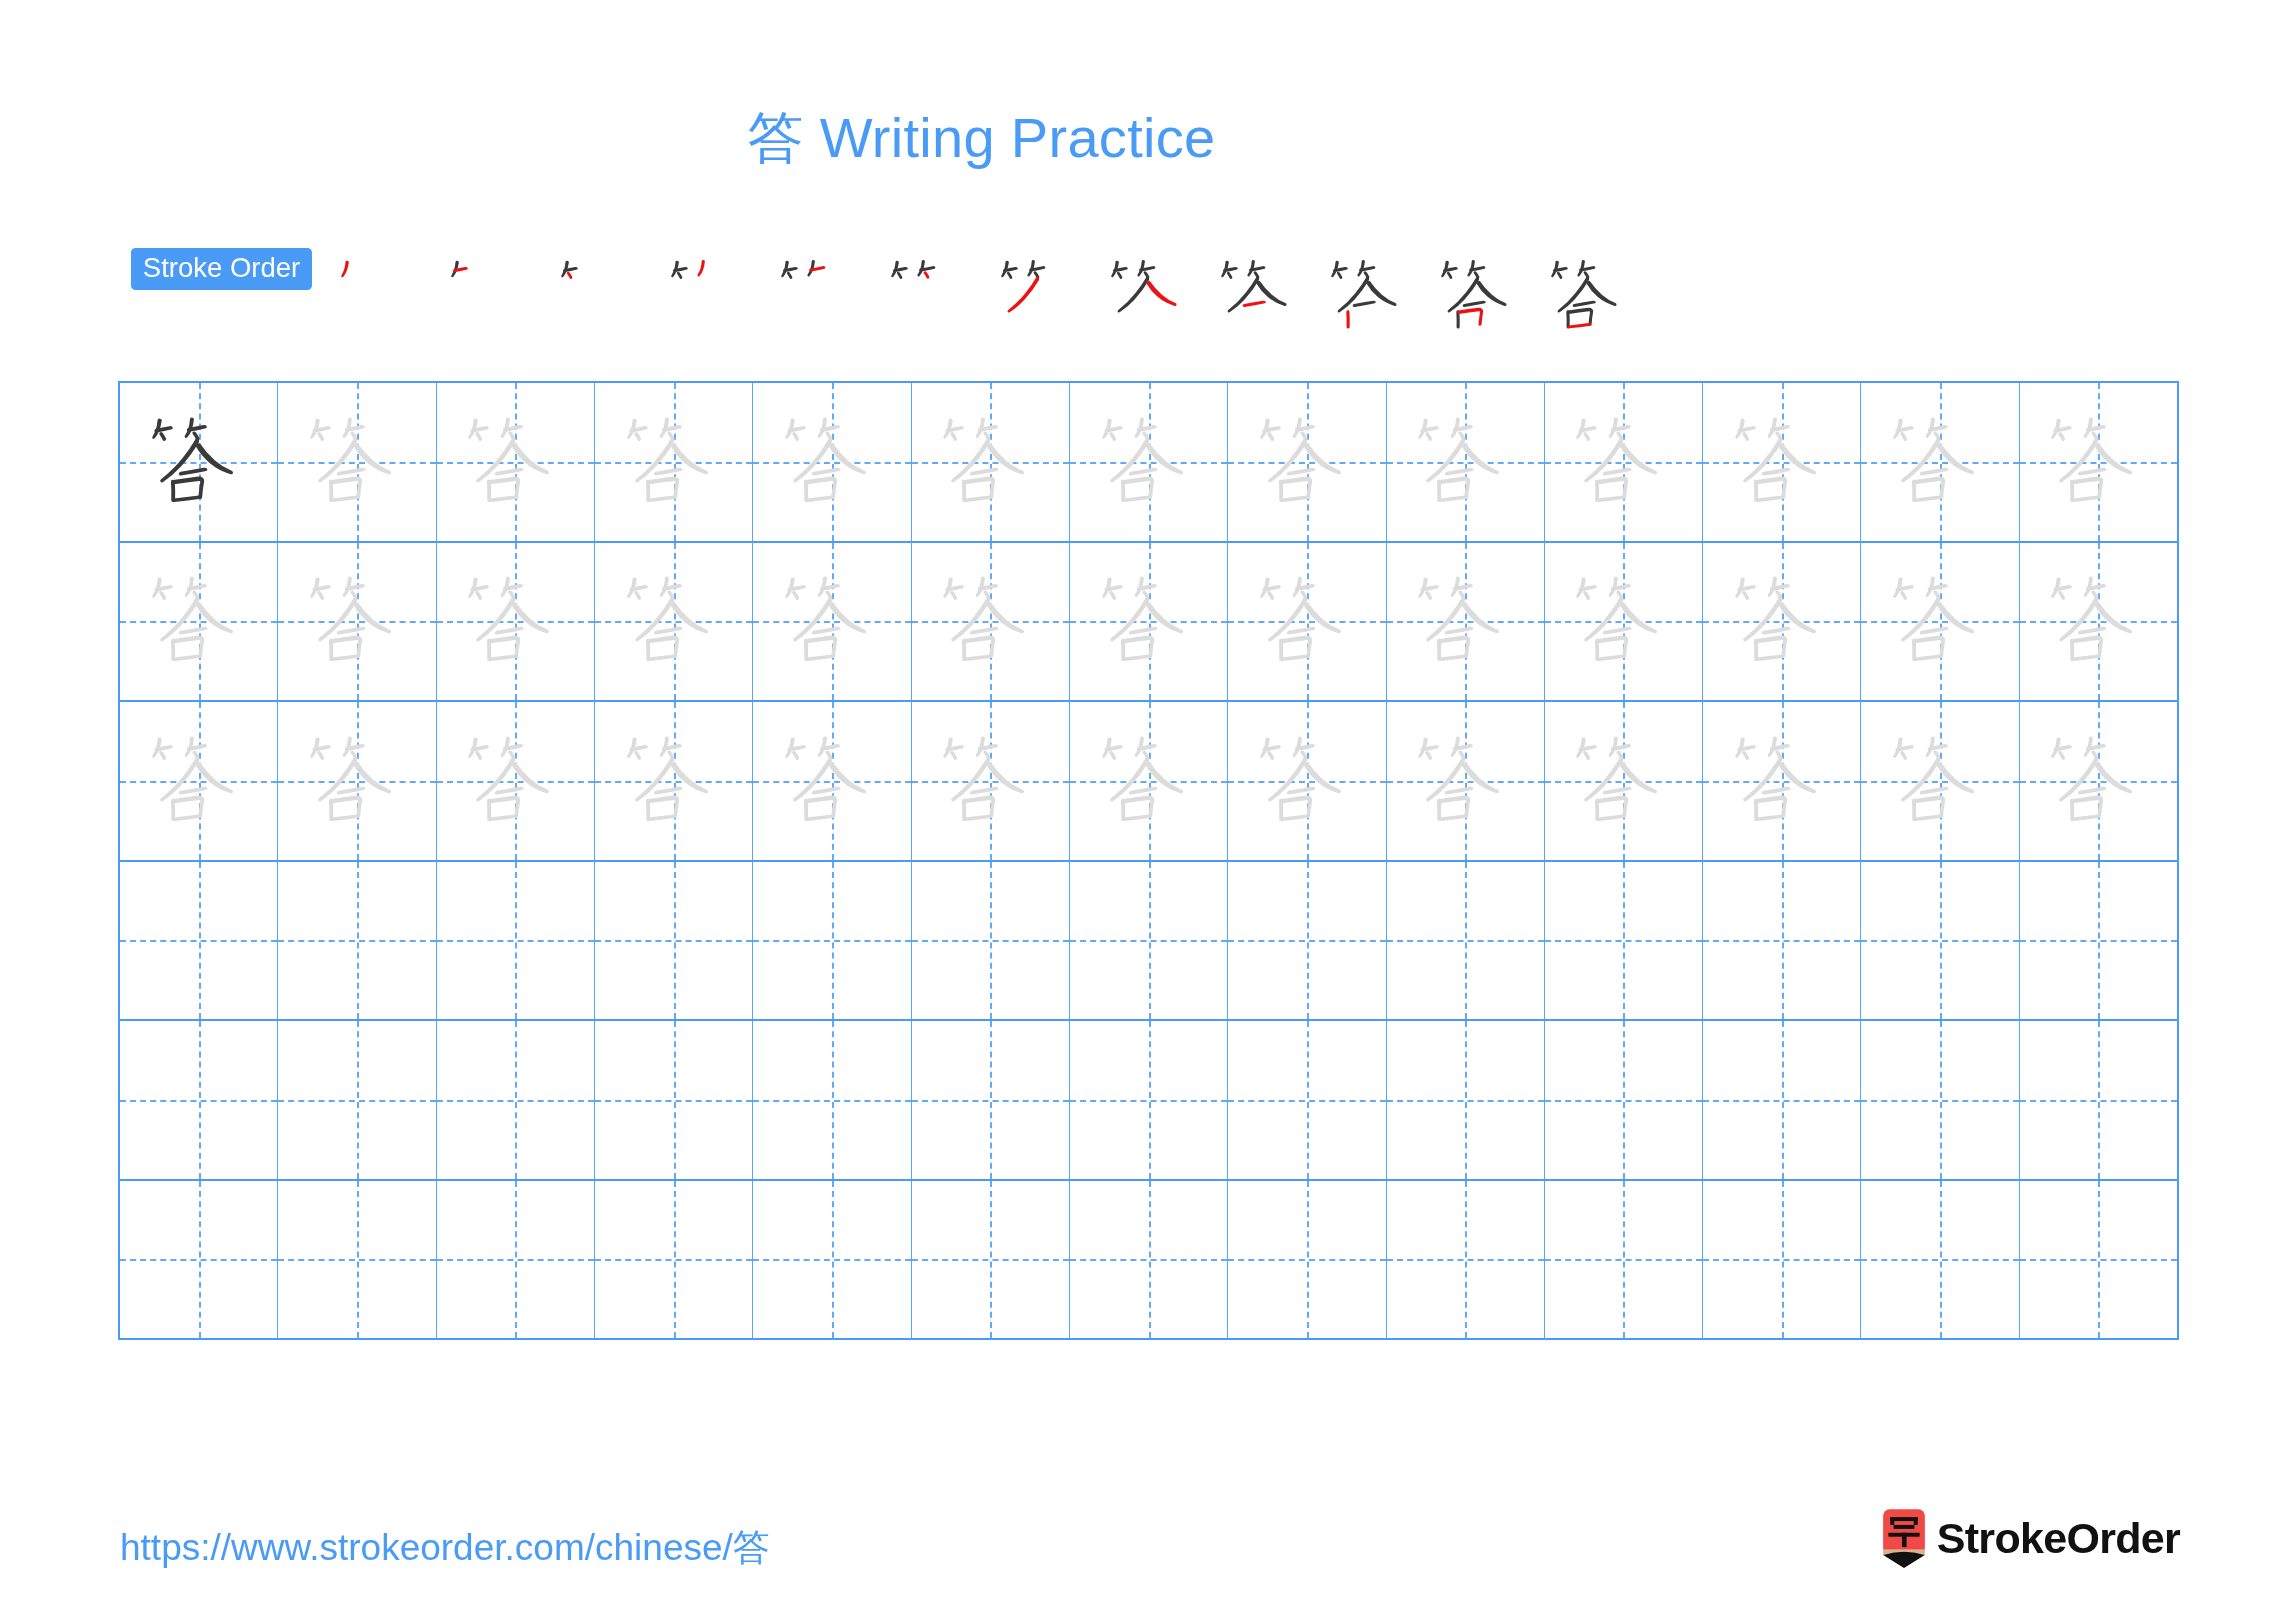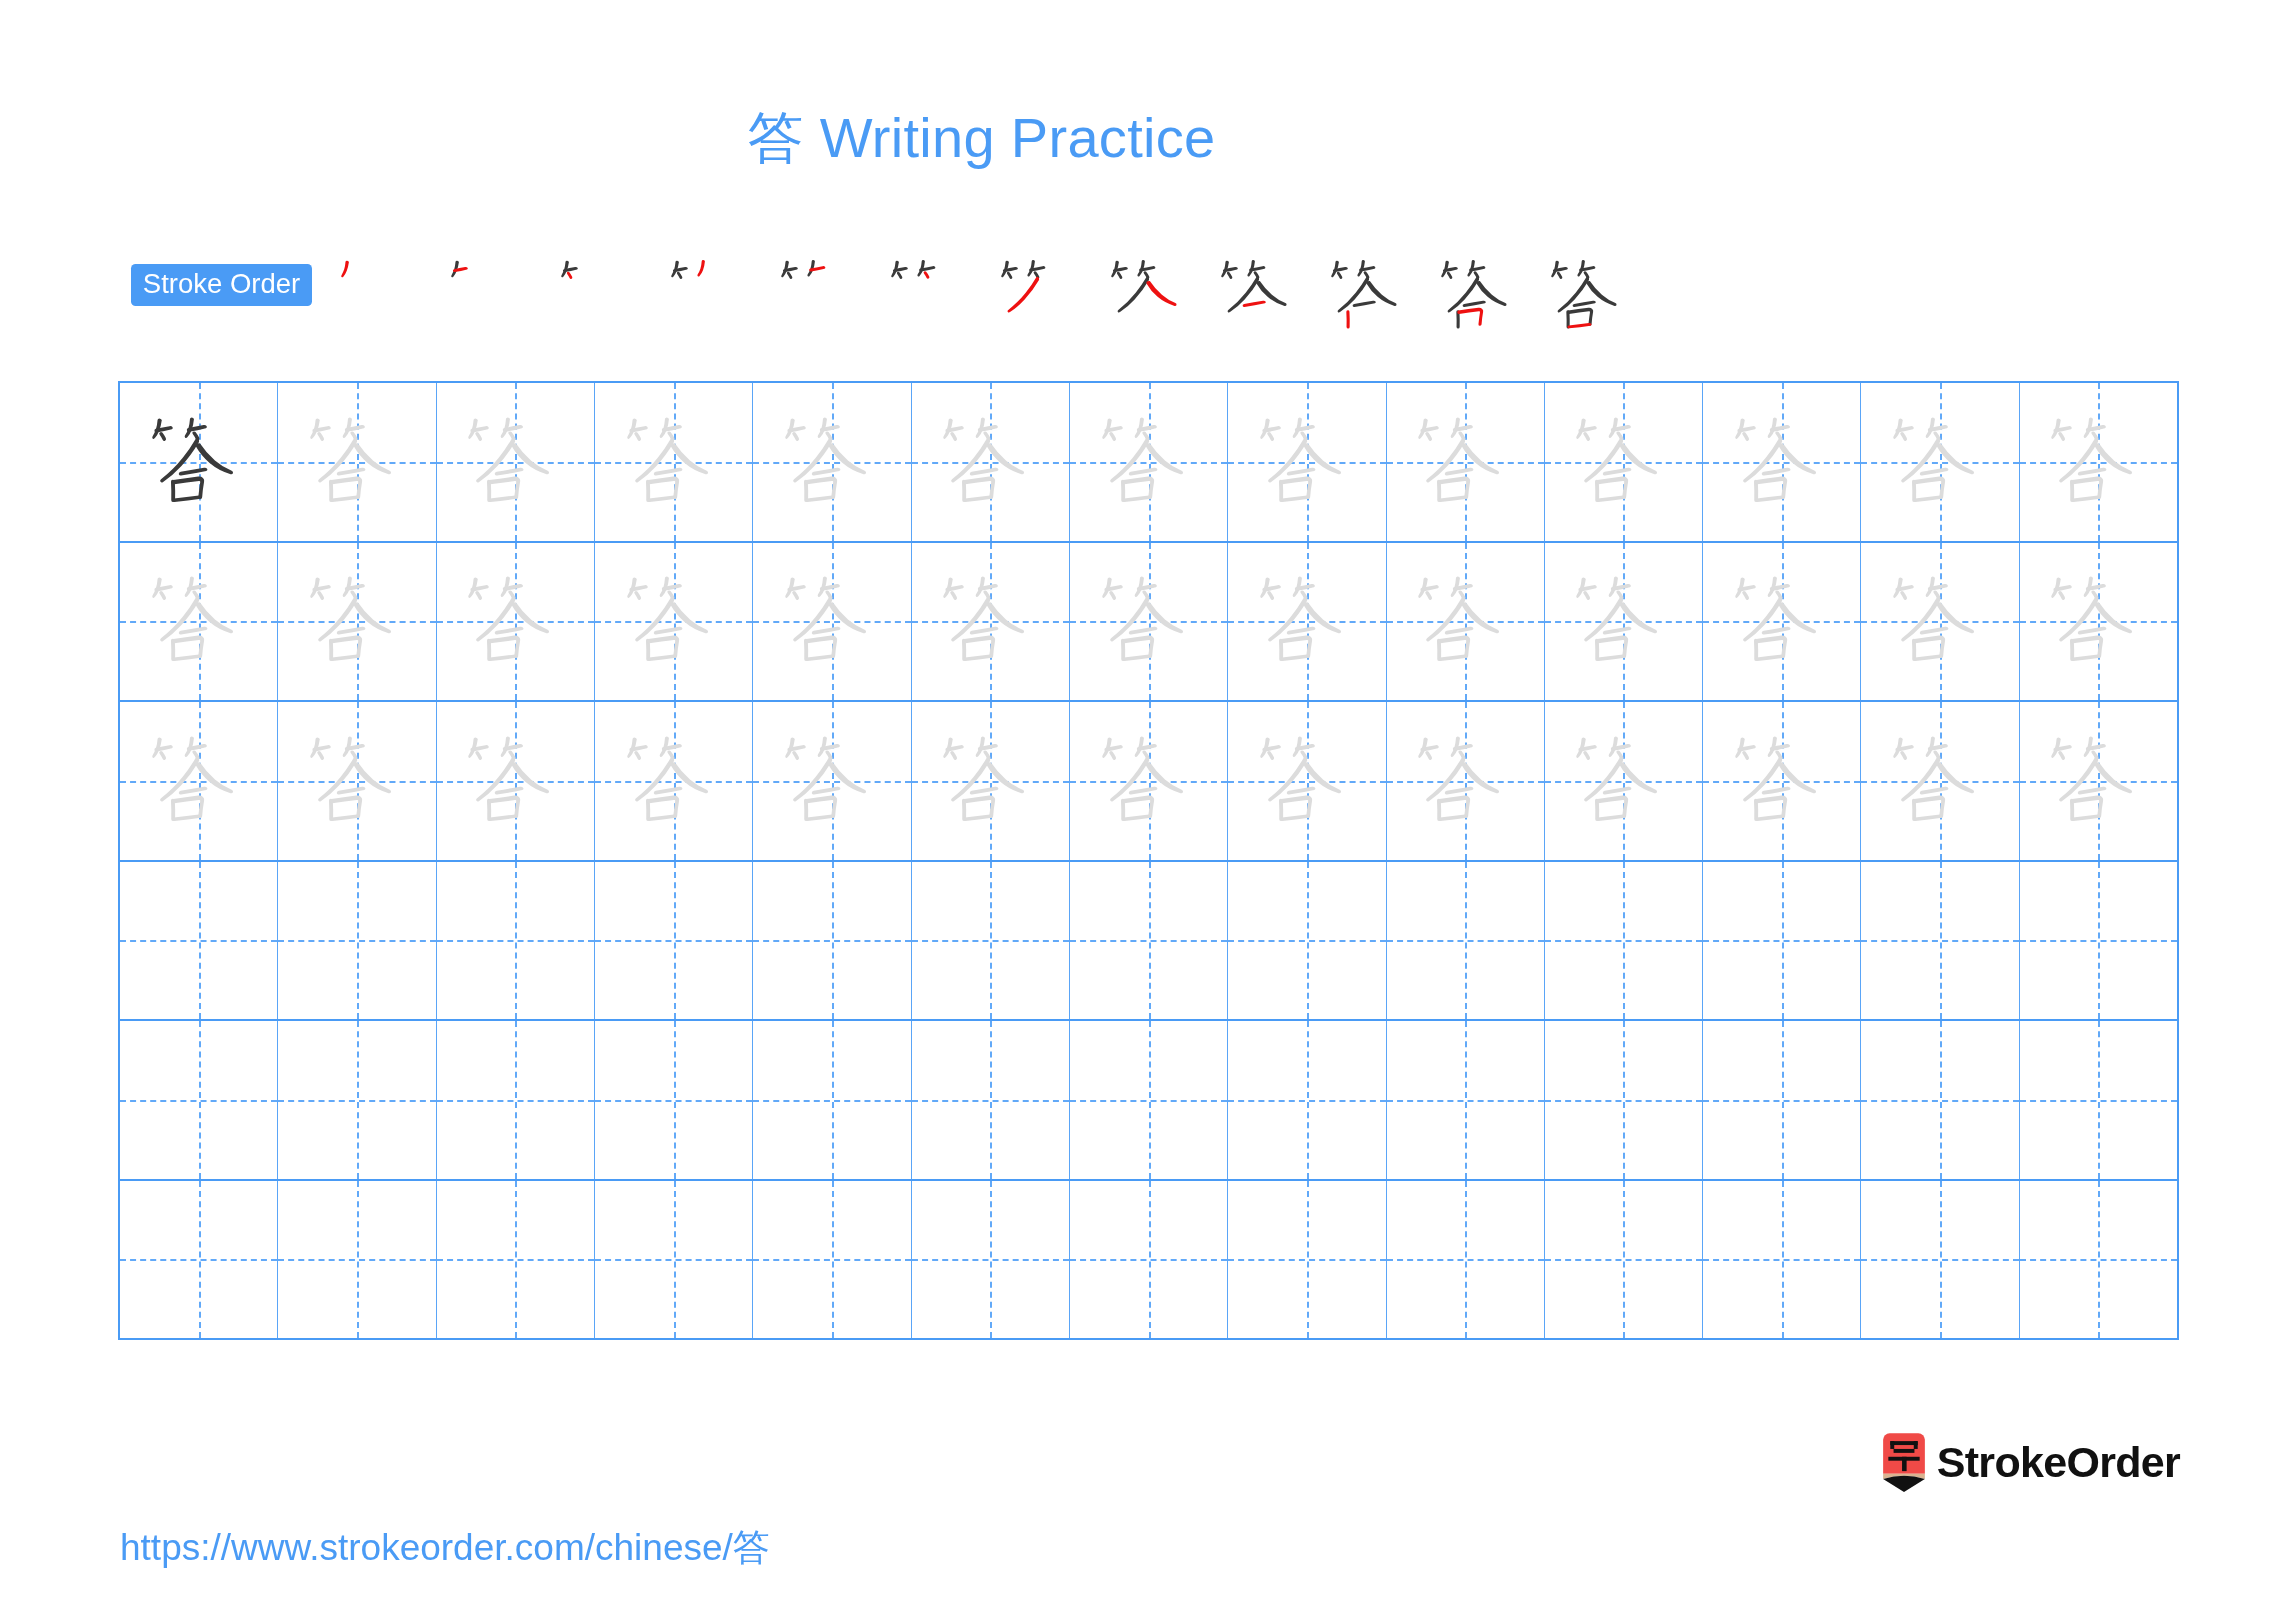--- a/index.html
+++ b/index.html
@@ -40,21 +40,21 @@
     align-items: flex-start;
   }
   #stroke-order-badge {
     background: #4A9BF5;
     color: #ffffff;
     font-size: 27.5px;
     padding: 5.9px 11.8px 8.5px 11.8px;
     border-radius: 4.6px;
     line-height: 1;
     white-space: nowrap;
-    margin-top: 23px;
+    margin-top: 7px;
     flex: 0 0 auto;
   }
   #stroke-steps {
     display: flex;
     align-items: flex-start;
     margin-left: 11.8px;
     flex: 1 1 auto;
   }
   .stroke-step {
     width: 110px;
@@ -134,21 +134,21 @@
     position: absolute;
     left: 120px;
     top: 1523px;
     font-size: 37px;
     color: #4A9BF5;
     white-space: nowrap;
   }
   #footer-brand {
     position: absolute;
     right: 115px;
-    top: 1432px;
+    top: 1508px;
     display: flex;
     align-items: center;
     gap: 8px;
   }
   #brand-logo-icon {
     width: 50px;
     height: 60px;
     position: relative;
     flex: 0 0 auto;
   }

